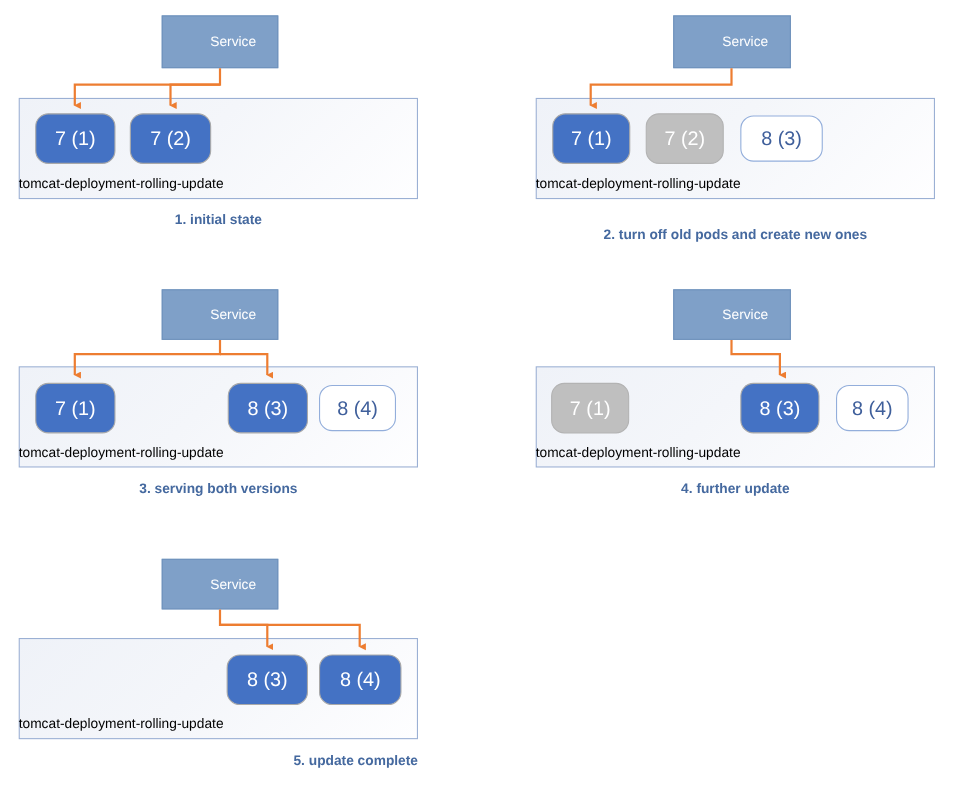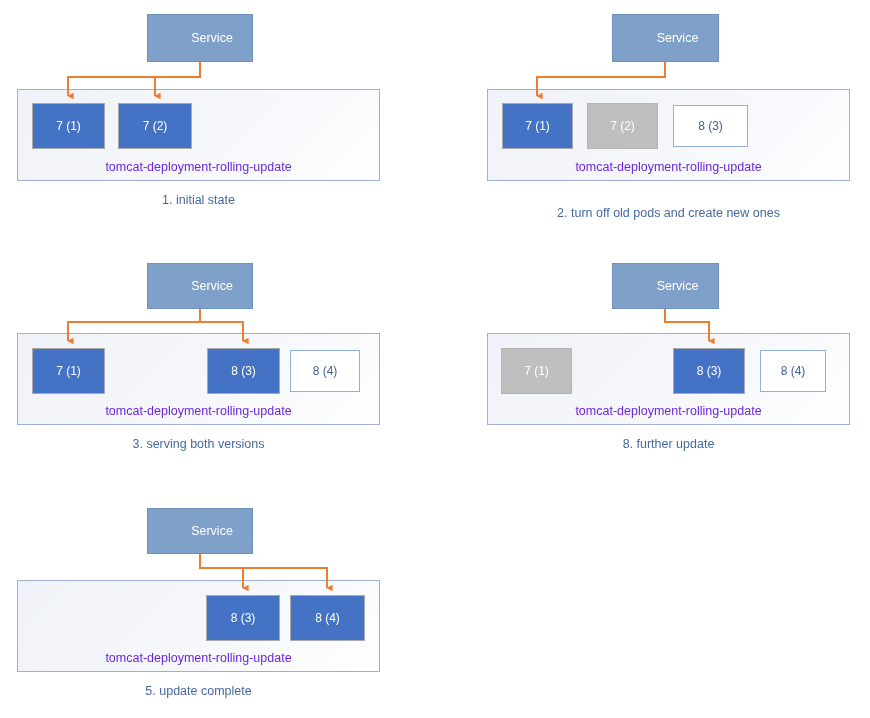--- a/index.html
+++ b/index.html
@@ -27,32 +27,32 @@
   
   .deployment{
     position:absolute;
     box-sizing:border-box;
     border:1px solid #9BB0D4;
     background:linear-gradient(135deg,#EFF2F8 0%,#F4F6FA 45%,#FEFEFF 100%);
   }
   .deployment-label{
     position:absolute;
     left:0;right:0;
-    text-align:center;
-    color:#6d28d9;
+    color:#000000;
     font-size:12.5px;
     white-space:nowrap;
   }
 
   
   .pod{
     position:absolute;
     box-sizing:border-box;
     display:flex;align-items:center;justify-content:center;
-    font-size:12px;
+    font-size:18px;
+    border-radius:12px;
   }
   .pod.active{
     background:#4472C4;
     border:1px solid #A9A9A9;
     color:#ffffff;
   }
   .pod.terminating{
     background:#BFBFBF;
     border:1px solid #B3B3B3;
     color:#ffffff;
@@ -64,20 +64,21 @@
   }
 
   
   .caption{
     position:absolute;
     left:0;right:0;
     text-align:center;
     color:#45699F;
     font-size:12.5px;
     white-space:nowrap;
+    font-weight:bold;
   }
 
   
   svg.connectors{
     position:absolute;left:0;top:0;
     width:870px;height:718px;
     pointer-events:none;
   }
 </style>
 </head>
@@ -124,33 +125,33 @@
 <div class="panel">
   <div class="service" style="left:612px;top:263px;width:107px;height:46px;">Service</div>
 
   <div class="deployment" style="left:487px;top:333px;width:363px;height:92px;"></div>
   <div class="deployment-label" style="left:487px;top:404px;width:363px;">tomcat-deployment-rolling-update</div>
 
   <div class="pod terminating" style="left:501px;top:348px;width:71px;height:46px;">7 (1)</div>
   <div class="pod active" style="left:673px;top:348px;width:72px;height:46px;">8 (3)</div>
   <div class="pod pending" style="left:760px;top:350px;width:66px;height:42px;">8 (4)</div>
 
-  <div class="caption" style="left:487px;top:437px;width:363px;">8. further update</div>
+  <div class="caption" style="left:487px;top:437px;width:363px;">4. further update</div>
 </div>
 
 <div class="panel">
   <div class="service" style="left:147px;top:508px;width:106px;height:46px;">Service</div>
 
   <div class="deployment" style="left:17px;top:580px;width:363px;height:92px;"></div>
   <div class="deployment-label" style="left:17px;top:651px;width:363px;">tomcat-deployment-rolling-update</div>
 
   <div class="pod active" style="left:206px;top:595px;width:74px;height:46px;">8 (3)</div>
   <div class="pod active" style="left:290px;top:595px;width:75px;height:46px;">8 (4)</div>
 
-  <div class="caption" style="left:17px;top:684px;width:363px;">5. update complete</div>
+  <div class="caption" style="left:17px;top:684px;width:363px;text-align:right;">5. update complete</div>
 </div>
 
 <svg class="connectors" viewBox="0 0 870 718" xmlns="http://www.w3.org/2000/svg">
   <defs>
     <marker id="arrowhead" markerWidth="7" markerHeight="7" refX="3.2" refY="5.6" orient="auto" markerUnits="userSpaceOnUse">
       <path d="M0,0 L6.4,0 L3.2,6.4 z" fill="#ED7D31"></path>
     </marker>
   </defs>
 
   <g stroke="#ED7D31" stroke-width="2" fill="none">

